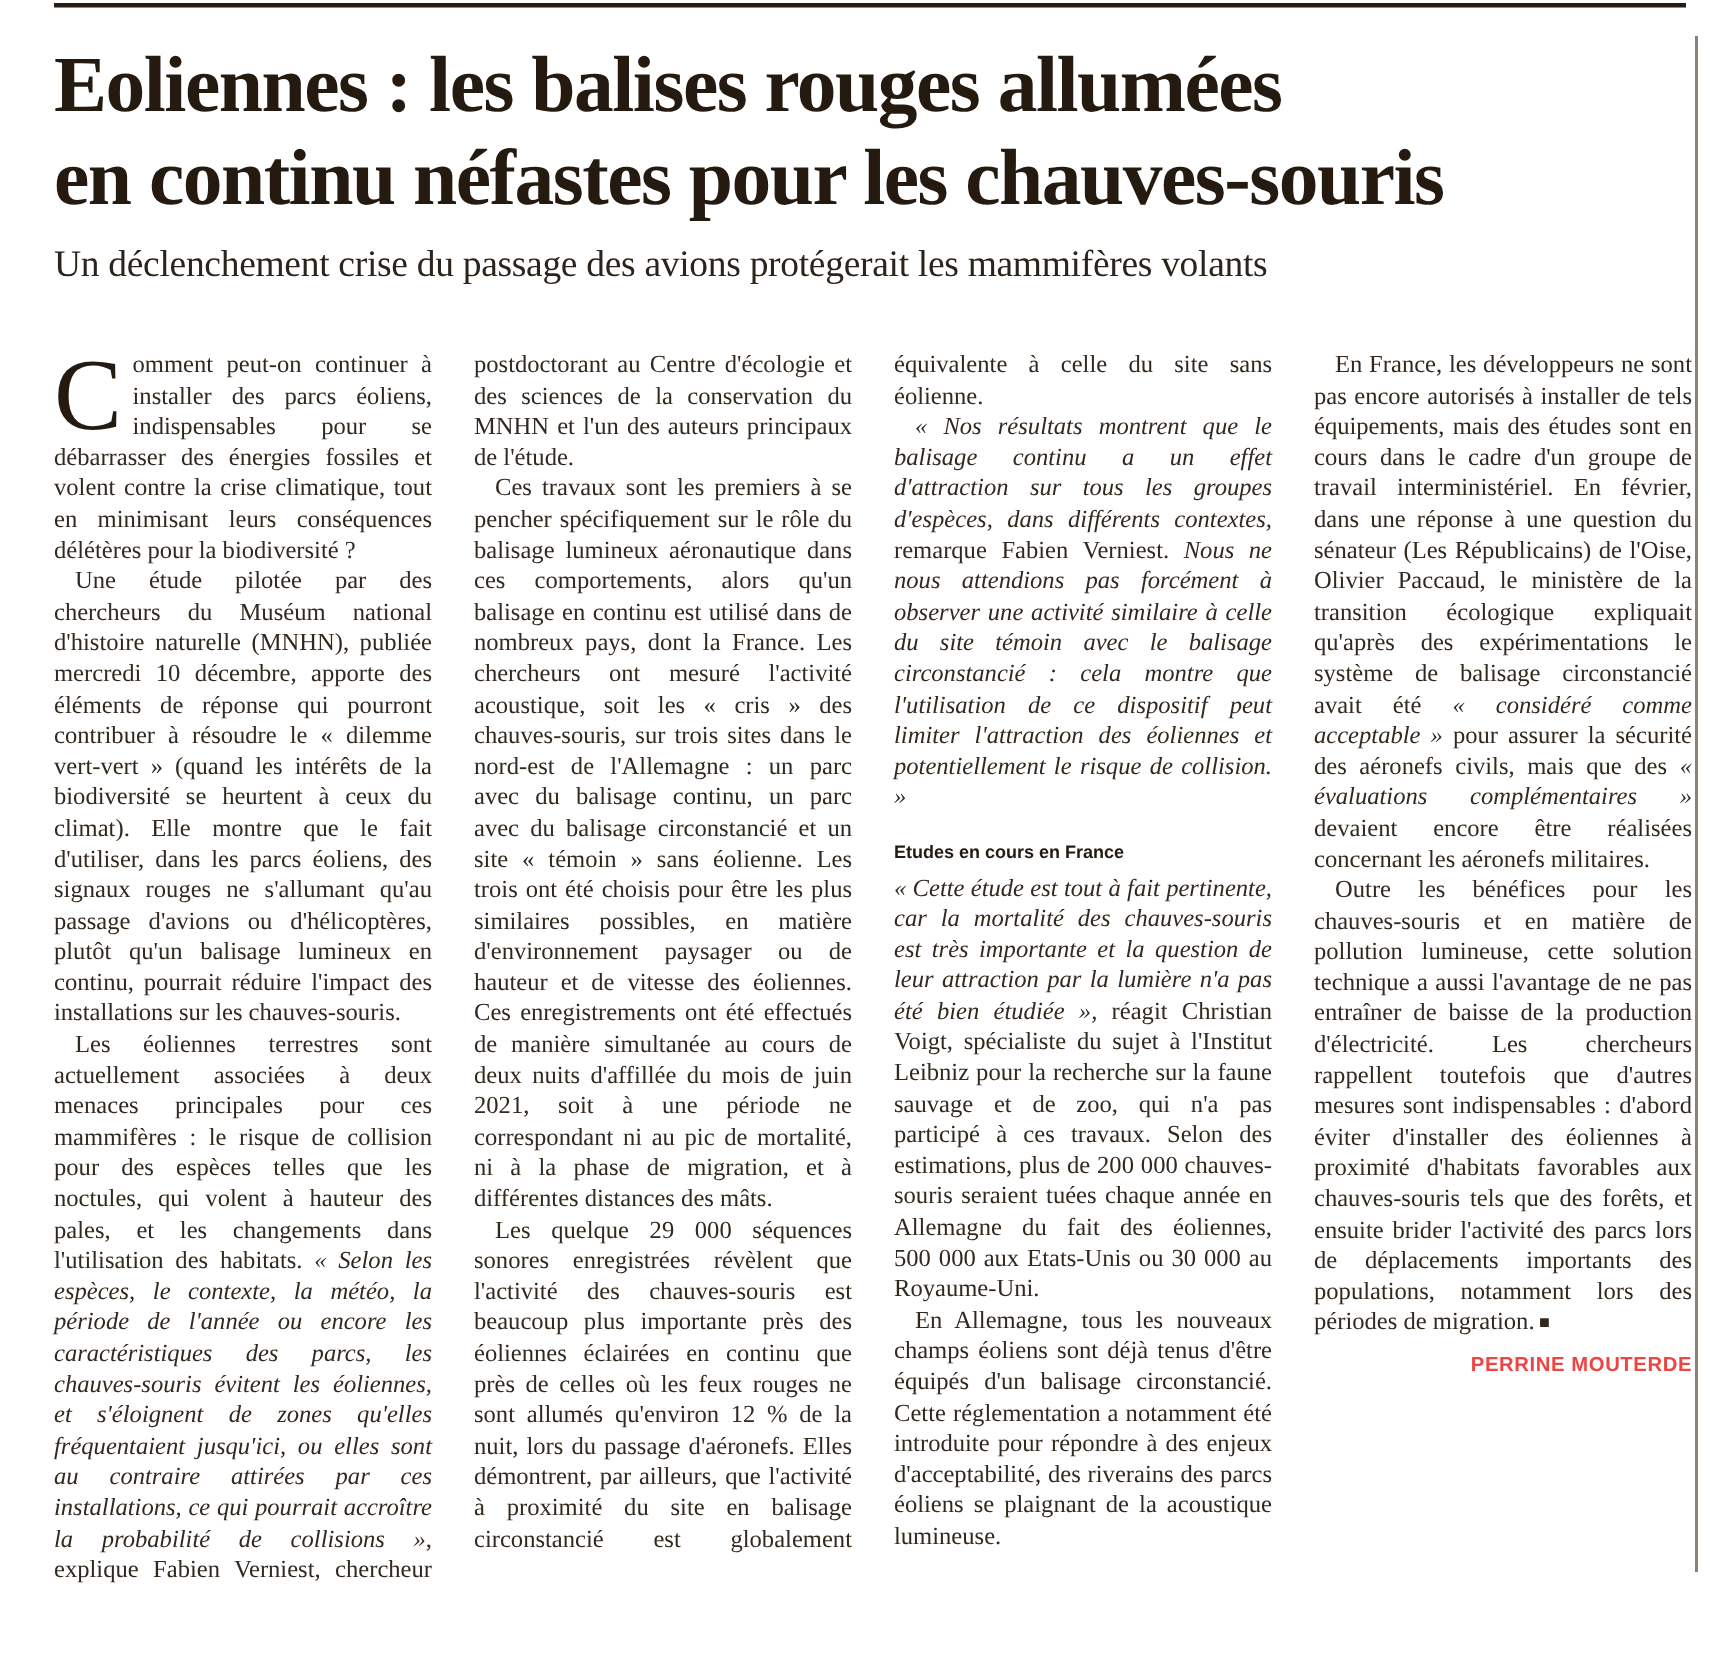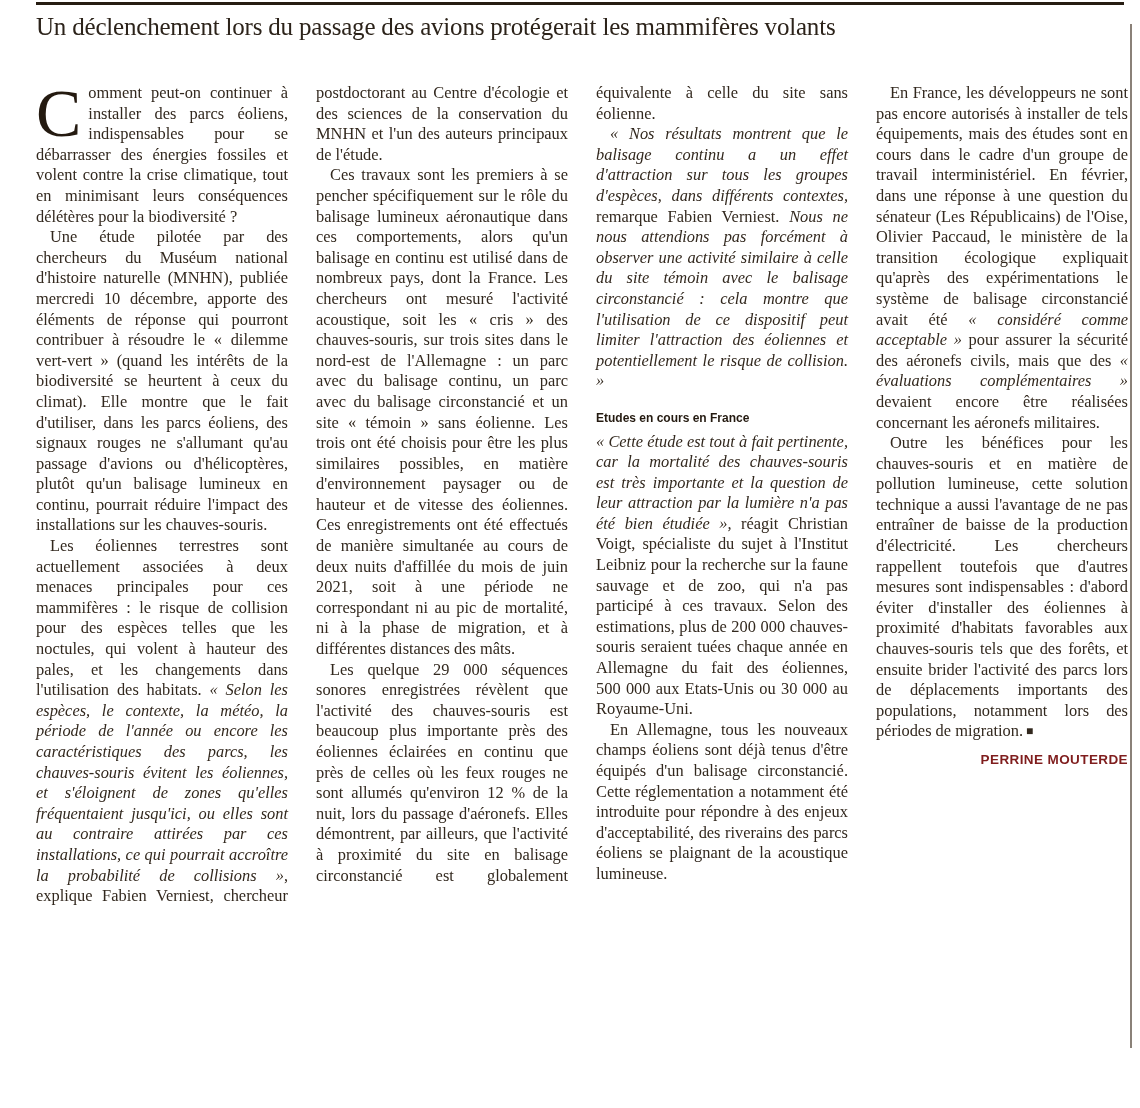--- a/index.html
+++ b/index.html
@@ -52,31 +52,35 @@
     font-family: "Liberation Sans", sans-serif;
     font-size: 12px; font-weight: 700;
     margin: 16px 0 3px 0;
     color: #241a10; text-align: left;
   }
   .endmark { font-size: 12px; padding-left: 3px; vertical-align: 1px; }
   .byline {
     font-family: "Liberation Sans", sans-serif;
     font-weight: 700; font-size: 13.5px;
     text-align: right; margin-top: 8px;
-    letter-spacing: 0.4px; color: #7f1d1d;
+    letter-spacing: 0.4px; color: #ef4444;
   }
 </style>
 </head>
 <body>
 
 <div class="top-rule"></div>
 <div class="right-rule"></div>
 
 <div class="content">
-  <div class="subtitle">Un déclenchement lors du passage des avions protégerait les mammifères volants</div>
+  <h1 class="title">
+    <span>Eoliennes : les balises rouges allumées</span>
+    <span>en continu néfastes pour les chauves-souris</span>
+  </h1>
+  <div class="subtitle">Un déclenchement crise du passage des avions protégerait les mammifères volants</div>
 
   <div class="cols">
 
   <p><span class="dropcap">C</span><span>omment peut-on continuer à installer des parcs éoliens, indispensables pour se débarrasser des énergies fossiles et volent contre la crise climatique, tout en minimisant leurs conséquences délétères pour la biodiversité ?</span></p>
       <p class="ind"><span>Une étude pilotée par des chercheurs du Muséum national d'histoire naturelle (MNHN), publiée mercredi 10 décembre, apporte des éléments de réponse qui pourront contribuer à résoudre le « dilemme vert-vert » (quand les intérêts de la biodiversité se heurtent à ceux du climat). Elle montre que le fait d'utiliser, dans les parcs éoliens, des signaux rouges ne s'allumant qu'au passage d'avions ou d'hélicoptères, plutôt qu'un balisage lumineux en continu, pourrait réduire l'impact des installations sur les chauves-souris.</span></p>
       <p class="ind"><span>Les éoliennes terrestres sont actuellement associées à deux menaces principales pour ces mammifères : le risque de collision pour des espèces telles que les noctules, qui volent à hauteur des pales, et les changements dans l'utilisation des habitats. </span><em>« Selon les espèces, le contexte, la météo, la période de l'année ou encore les caractéristiques des parcs, les chauves-souris évitent les éoliennes, et s'éloignent de zones qu'elles fréquentaient jusqu'ici, ou elles sont au contraire attirées par ces installations, ce qui pourrait accroître la probabilité de collisions »</em><span>, explique Fabien Verniest, chercheur postdoctorant au Centre d'écologie et des sciences de la conservation du MNHN et l'un des auteurs principaux de l'étude.</span></p>
       <p class="ind"><span>Ces travaux sont les premiers à se pencher spécifiquement sur le rôle du balisage lumineux aéronautique dans ces comportements, alors qu'un balisage en continu est utilisé dans de nombreux pays, dont la France. Les chercheurs ont mesuré l'activité acoustique, soit les « cris » des chauves-souris, sur trois sites dans le nord-est de l'Allemagne : un parc avec du balisage continu, un parc avec du balisage circonstancié et un site « témoin » sans éolienne. Les trois ont été choisis pour être les plus similaires possibles, en matière d'environnement paysager ou de hauteur et de vitesse des éoliennes. Ces enregistrements ont été effectués de manière simultanée au cours de deux nuits d'affillée du mois de juin 2021, soit à une période ne correspondant ni au pic de mortalité, ni à la phase de migration, et à différentes distances des mâts.</span></p>
       <p class="ind"><span>Les quelque 29&nbsp;000 séquences sonores enregistrées révèlent que l'activité des chauves-souris est beaucoup plus importante près des éoliennes éclairées en continu que près de celles où les feux rouges ne sont allumés qu'environ 12&nbsp;% de la nuit, lors du passage d'aéronefs. Elles démontrent, par ailleurs, que l'activité à proximité du site en balisage circonstancié est globalement équivalente à celle du site sans éolienne.</span></p>
       <p class="ind"><em>« Nos résultats montrent que le balisage continu a un effet d'attraction sur tous les groupes d'espèces, dans différents contextes,</em><span> remarque Fabien Verniest. </span><em>Nous ne nous attendions pas forcément à observer une activité similaire à celle du site témoin avec le balisage circonstancié : cela montre que l'utilisation de ce dispositif peut limiter l'attraction des éoliennes et potentiellement le risque de collision. »</em></p>
       <h3 class="subhead">Etudes en cours en France</h3>

